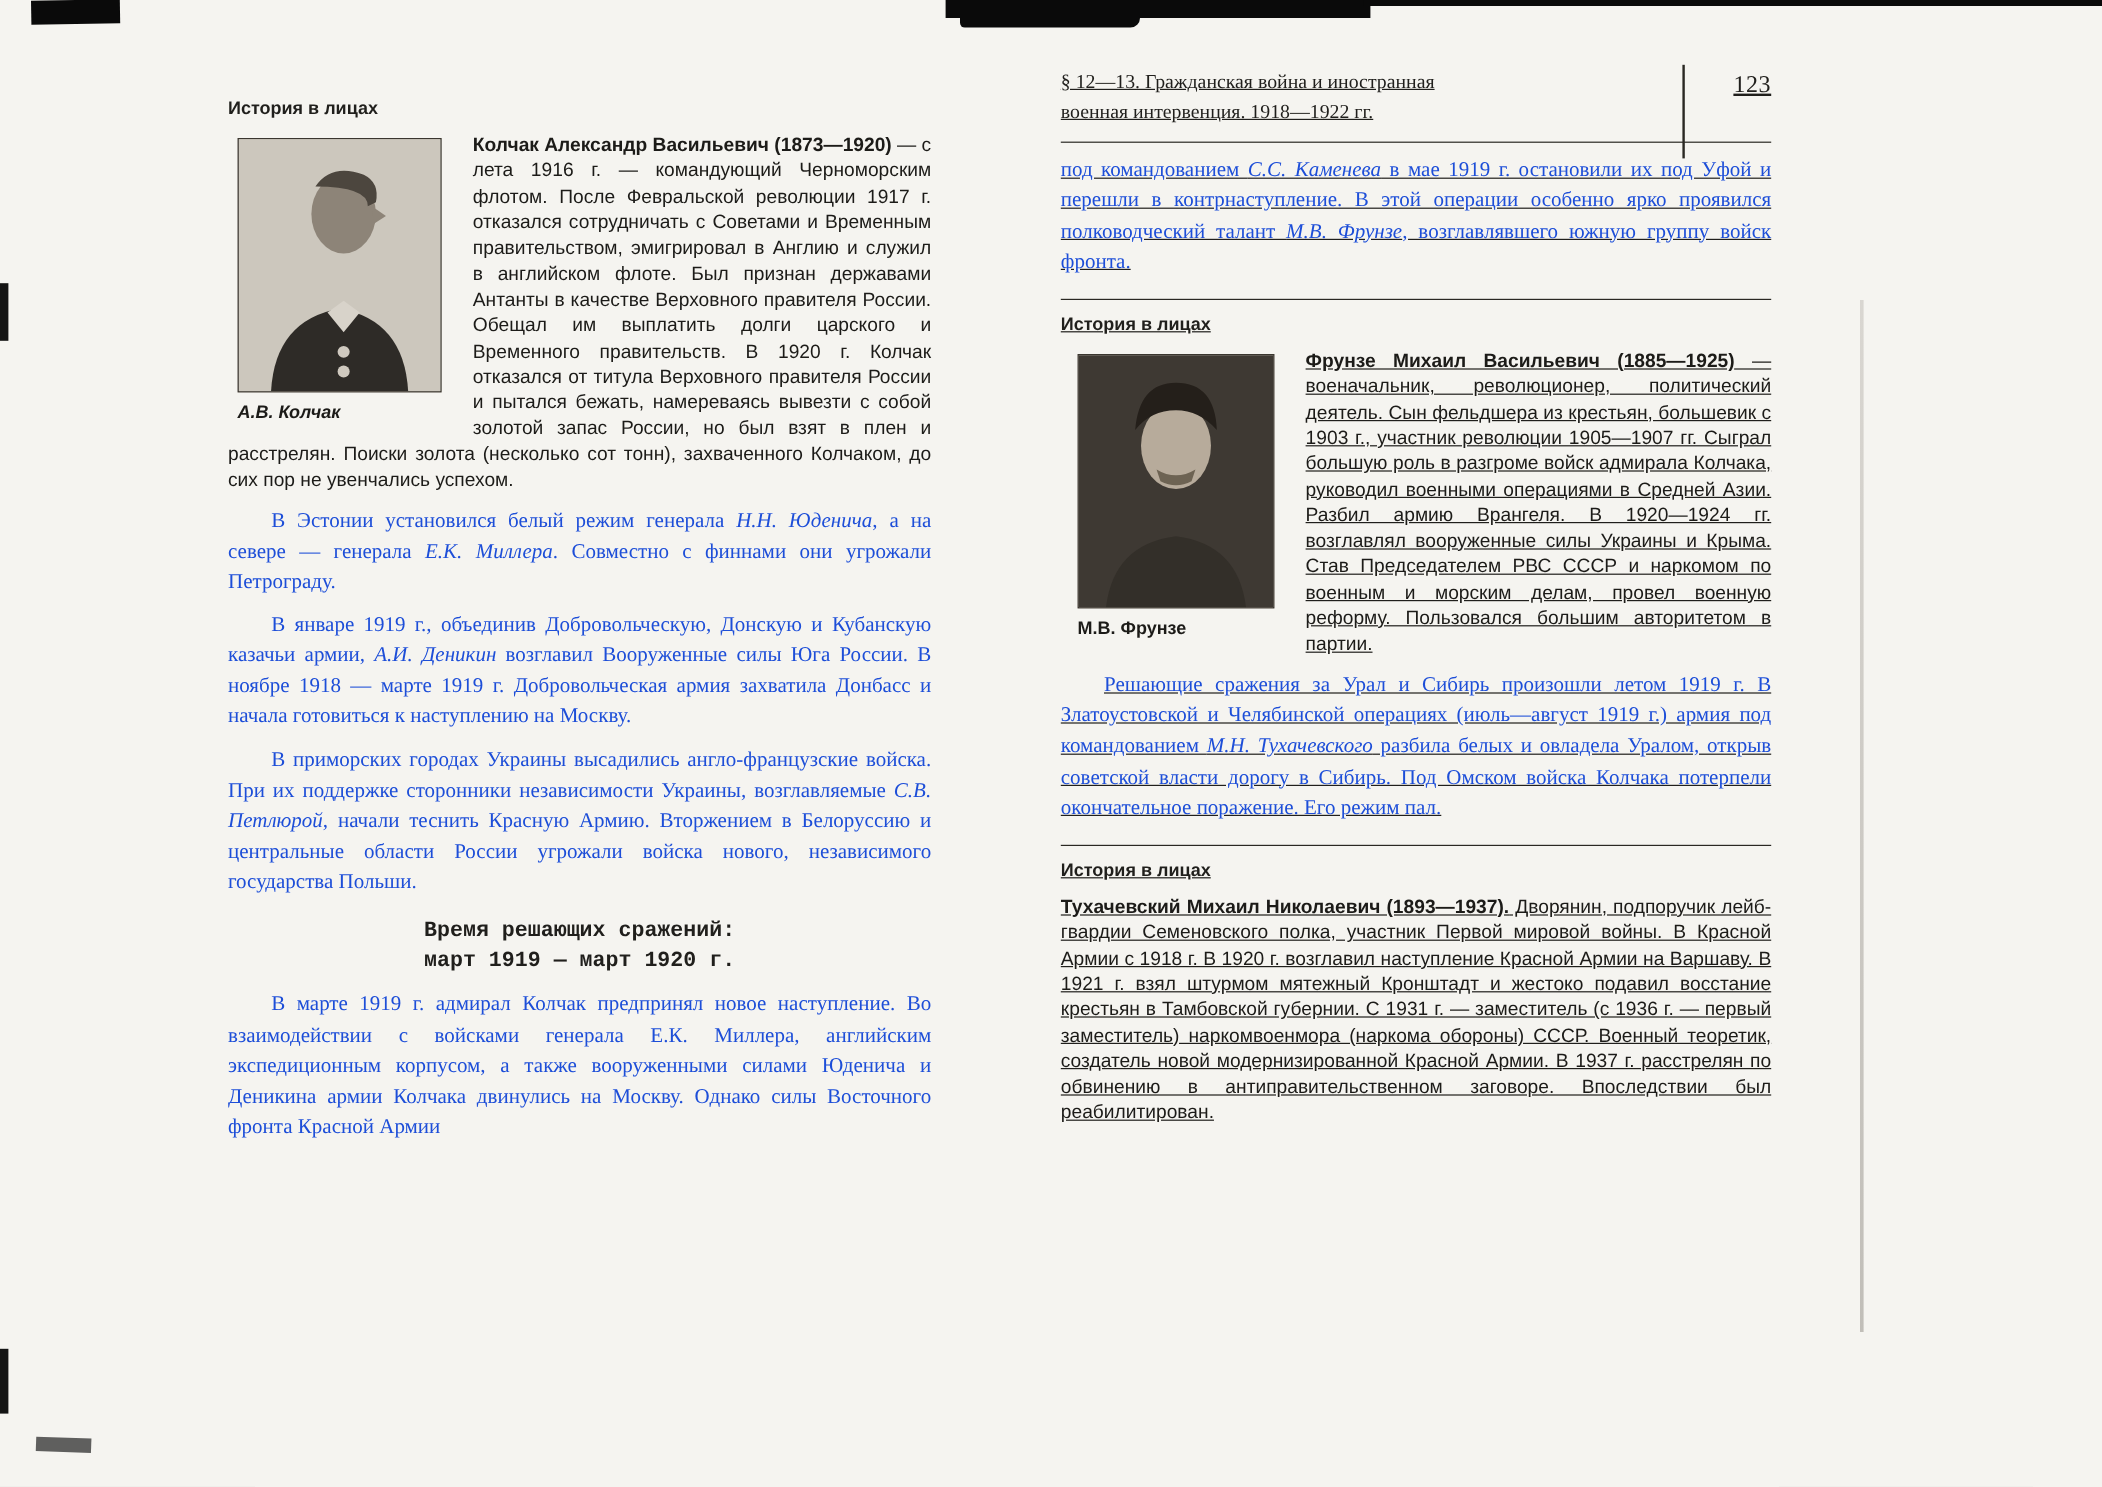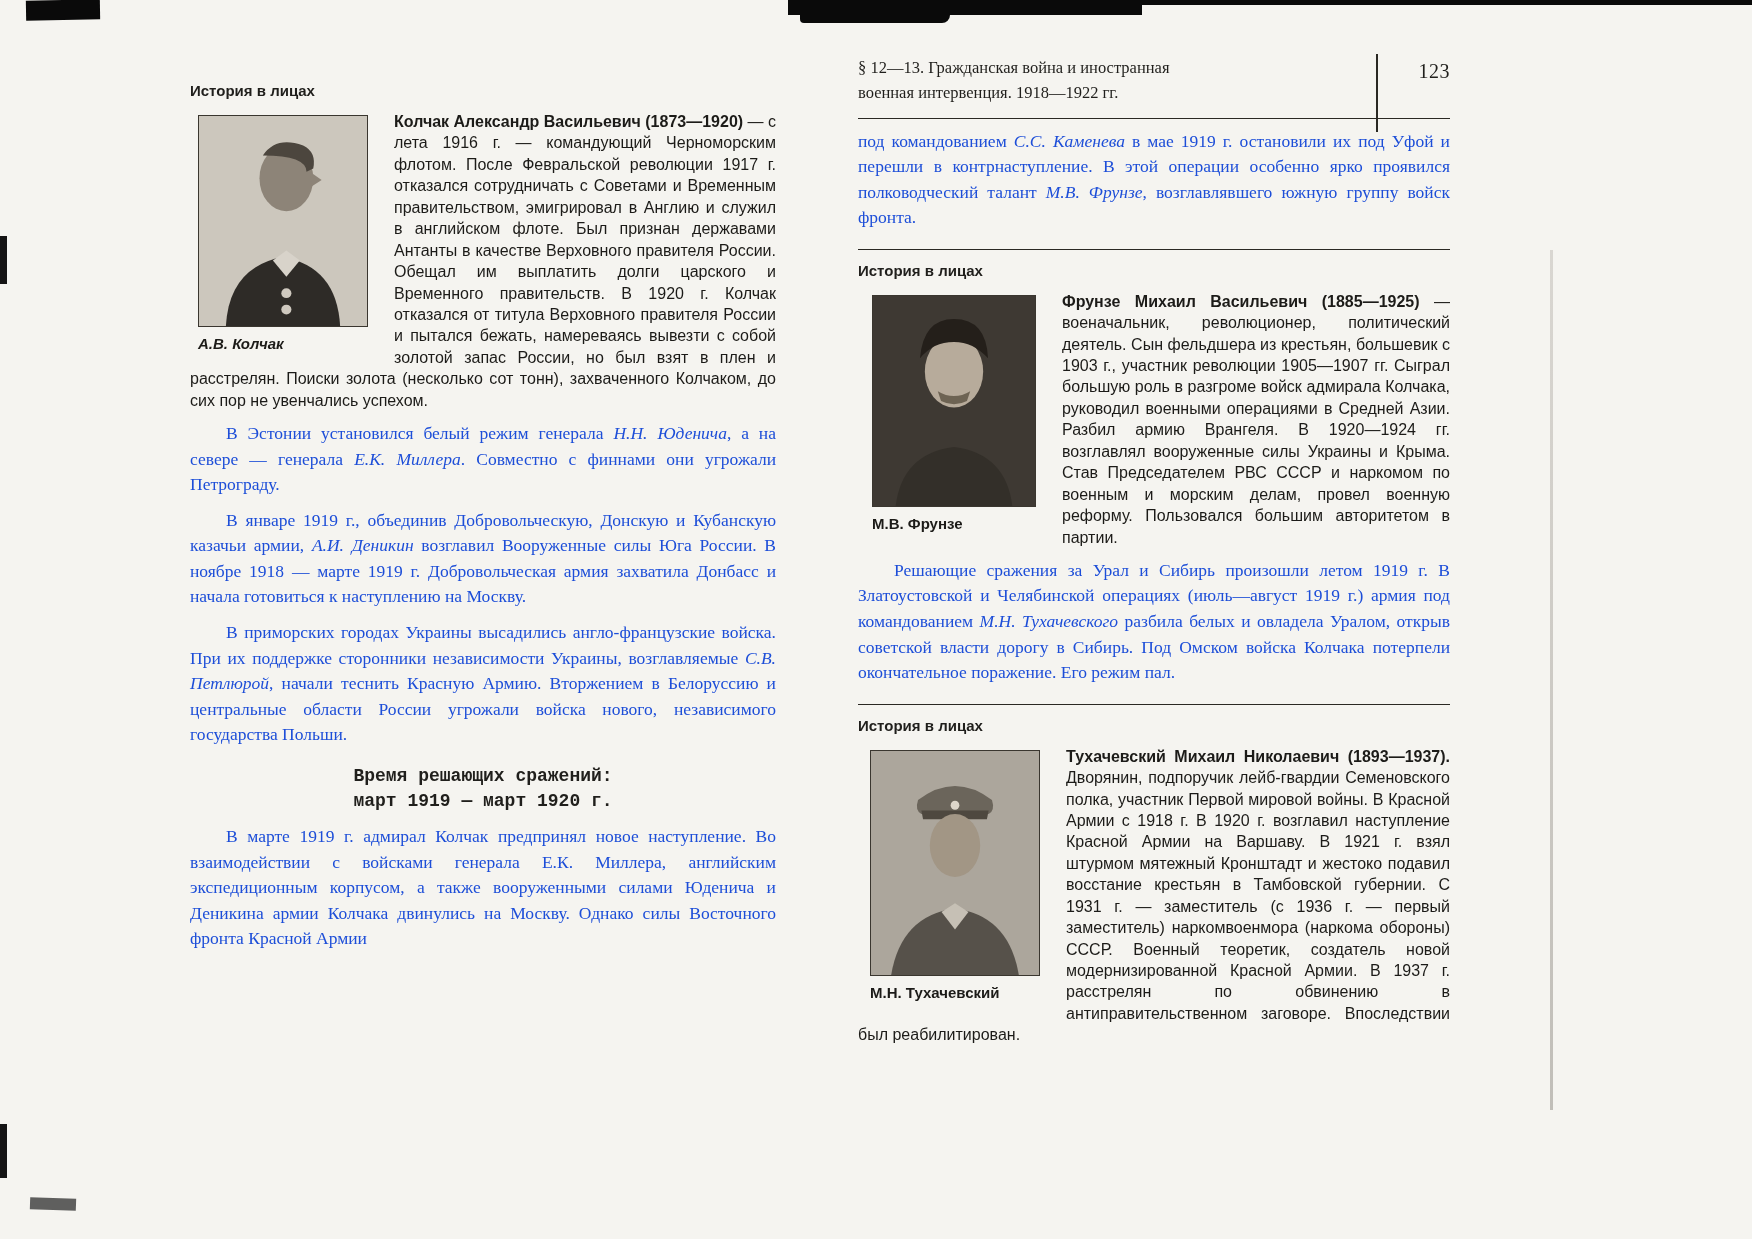--- a/index.html
+++ b/index.html
@@ -12,21 +12,21 @@
   .art-tc{left:788px;top:0;width:354px;height:15px;}
   .art-tc2{left:800px;top:0;width:150px;height:23px;border-radius:0 0 8px 4px;}
   .art-tr{left:1136px;top:0;width:616px;height:5px;}
   .art-le1{left:0;top:236px;width:7px;height:48px;background:#141414;}
   .art-le2{left:0;top:1124px;width:7px;height:54px;background:#141414;}
   .art-bl{left:30px;top:1198px;width:46px;height:12px;background:#3a3a3a;transform:rotate(2deg);opacity:.8;}
   .art-re{left:1550px;top:250px;width:3px;height:860px;background:linear-gradient(#c2beb8,#96928b);opacity:.55;}
 
   .page{position:absolute;}
   .page-left{left:190px;top:66px;width:586px;}
-  .page-right{left:858px;top:56px;width:592px;}
+  .page-right{left:884px;top:56px;width:592px;text-decoration:underline;}
 
   .pagehead{position:relative;display:flex;align-items:flex-start;
             border-bottom:1.6px solid #2a2823;padding-bottom:12px;}
   .pagehead .pn{font-size:20px;letter-spacing:.5px;}
   .page-left .pn{width:60px;padding-top:3px;}
   .vdiv{position:absolute;top:-2px;bottom:-14px;width:1.6px;background:#2a2823;}
   .page-left .vdiv{left:62px;}
   .page-right .vdiv{right:72px;}
   .chap{font-size:16.5px;line-height:1.5;}
   .page-left .chap{margin-left:24px;}
@@ -135,32 +135,17 @@
         <figcaption class="figcap">М.В. Фрунзе</figcaption>
       </figure>
       <p class="bio-text"><b>Фрунзе Михаил Васильевич (1885—1925)</b><span> — военачальник, революционер, политический деятель. Сын фельдшера из крестьян, большевик с 1903 г., участник революции 1905—1907 гг. Сыграл большую роль в разгроме войск адмирала Колчака, руководил военными операциями в Средней Азии. Разбил армию Врангеля. В 1920—1924 гг. возглавлял вооруженные силы Украины и Крыма. Став Председателем РВС СССР и наркомом по военным и морским делам, провел военную реформу. Пользовался большим авторитетом в партии.</span></p>
     </div>
 
     <p class="body-p"><span>Решающие сражения за Урал и Сибирь произошли летом 1919 г. В Златоустовской и Челябинской операциях (июль—август 1919 г.) армия под командованием </span><i>М.Н. Тухачевского</i><span> разбила белых и овладела Уралом, открыв советской власти дорогу в Сибирь. Под Омском войска Колчака потерпели окончательное поражение. Его режим пал.</span></p>
 
     <div class="rubric ruled">История в лицах</div>
 
     <div class="bio">
-      <figure class="fig" style="margin-left:12px;">
-        <div class="photo tall">
-          <svg viewBox="0 0 100 128" preserveAspectRatio="none">
-            <rect width="100" height="128" fill="#b6b0a7"></rect>
-            <rect width="100" height="128" fill="#9b948a" opacity="0.35"></rect>
-            <path d="M28 28 q22 -16 44 0 q2 6 -2 8 h-40 q-4 -2 -2 -8z" fill="#6b655b"></path>
-            <path d="M30 34 h40 l-1 5 h-38z" fill="#4e483f"></path>
-            <circle cx="50" cy="31" r="2.6" fill="#ddd6ca"></circle>
-            <ellipse cx="50" cy="54" rx="15" ry="18" fill="#a29685"></ellipse>
-            <path d="M12 128 q6 -34 38 -38 q32 4 38 38 z" fill="#56514a"></path>
-            <path d="M42 92 l8 10 8 -10 -8 -5z" fill="#c6c0b5"></path>
-          </svg>
-        </div>
-        <figcaption class="figcap">М.Н. Тухачевский</figcaption>
-      </figure>
       <p class="bio-text"><b>Тухачевский Михаил Николаевич (1893—1937).</b><span> Дворянин, подпоручик лейб-гвардии Семеновского полка, участник Первой мировой войны. В Красной Армии с 1918 г. В 1920 г. возглавил наступление Красной Армии на Варшаву. В 1921 г. взял штурмом мятежный Кронштадт и жестоко подавил восстание крестьян в Тамбовской губернии. С 1931 г. — заместитель (с 1936 г. — первый заместитель) наркомвоенмора (наркома обороны) СССР. Военный теоретик, создатель новой модернизированной Красной Армии. В 1937 г. расстрелян по обвинению в антиправительственном заговоре. Впоследствии был реабилитирован.</span></p>
     </div>
 
   </div>
 </div>
 
 </body></html>

